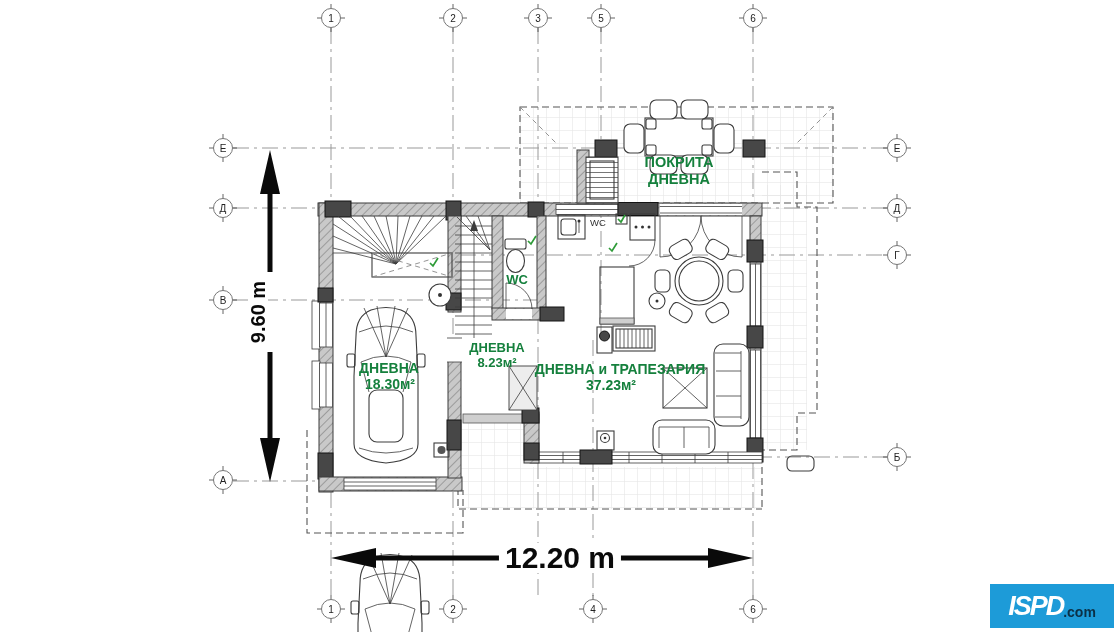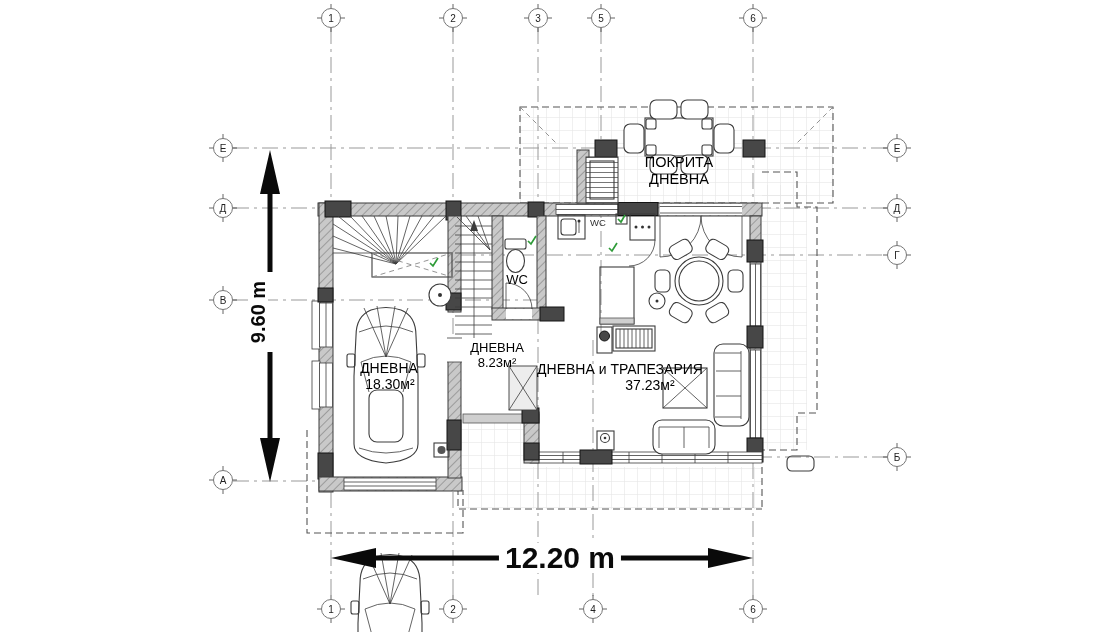--- a/index.html
+++ b/index.html
@@ -14,21 +14,21 @@
   .thin{stroke:#3c3c3c;stroke-width:.8;fill:none;}
   .furn{stroke:#3c3c3c;stroke-width:1.1;fill:#fff;}
   .furn-o{stroke:#3c3c3c;stroke-width:1.1;fill:none;}
   .dashed{stroke:#555;stroke-width:1.1;stroke-dasharray:7 4;fill:none;}
   .dashed-light{stroke:#888;stroke-width:.9;stroke-dasharray:5 4;fill:none;}
   .tiles{fill:url(#tiles);stroke:none;}
   .dim{fill:#0a0a0a;stroke:none;}
   .tick-green{stroke:#2e9b38;stroke-width:1.7;fill:none;}
   .step{fill:#cfcfcf;stroke:#555;stroke-width:.8;}
   
-  .lbl{position:absolute;font-weight:normal;color:#000000;white-space:nowrap;
+  .lbl{position:absolute;font-weight:bold;color:#15803d;white-space:nowrap;
        transform:translate(-50%,-50%);line-height:1;}
   .lbl.small{font-weight:normal;color:#333;}
   .dim-lbl{position:absolute;font-weight:bold;color:#0a0a0a;background:#fff;
        padding:0 6px;white-space:nowrap;line-height:1;}
   #dim-h{left:560px;top:558px;font-size:30px;transform:translate(-50%,-50%);}
   #dim-v{left:258px;top:312px;font-size:20px;transform:translate(-50%,-50%) rotate(-90deg);}
   .bubble{position:absolute;width:20px;height:20px;box-sizing:border-box;border:1px solid #777;
        border-radius:50%;background:#fff;color:#222;font-size:10px;display:flex;
        align-items:center;justify-content:center;transform:translate(-50%,-50%);}
   
@@ -303,20 +303,24 @@
   <div class="bubble" style="left:897px;top:255px">Г</div>
   <div class="bubble" style="left:897px;top:457px">Б</div>
 
   <div class="lbl" style="left:679px;top:162px;font-size:14.5px">ПОКРИТА</div>
   <div class="lbl" style="left:679px;top:179px;font-size:14.5px">ДНЕВНА</div>
   <div class="lbl" style="left:389px;top:368px;font-size:14px">ДНЕВНА</div>
   <div class="lbl" style="left:390px;top:384px;font-size:14px">18.30м²</div>
   <div class="lbl" style="left:497px;top:347px;font-size:13px">ДНЕВНА</div>
   <div class="lbl" style="left:497px;top:362px;font-size:13px">8.23м²</div>
   <div class="lbl" style="left:620px;top:369px;font-size:14px">ДНЕВНА и ТРАПЕЗАРИЯ</div>
-  <div class="lbl" style="left:650px;top:385px;font-size:14px">37.23м²</div>
+  <div class="lbl" style="left:611px;top:385px;font-size:14px">37.23м²</div>
   <div class="lbl" style="left:517px;top:279px;font-size:13px">WC</div>
   <div class="lbl small" style="left:598px;top:223px;font-size:9.5px">WC</div>
 
   <div class="dim-lbl" id="dim-h">12.20 m</div>
   <div class="dim-lbl" id="dim-v">9.60 m</div>
 
+  <div class="logo">
+    <span class="logo-brand">ISPD</span>
+      <span class="logo-suffix">.com</span>
+  </div>
 </div>
 
 </body></html>

